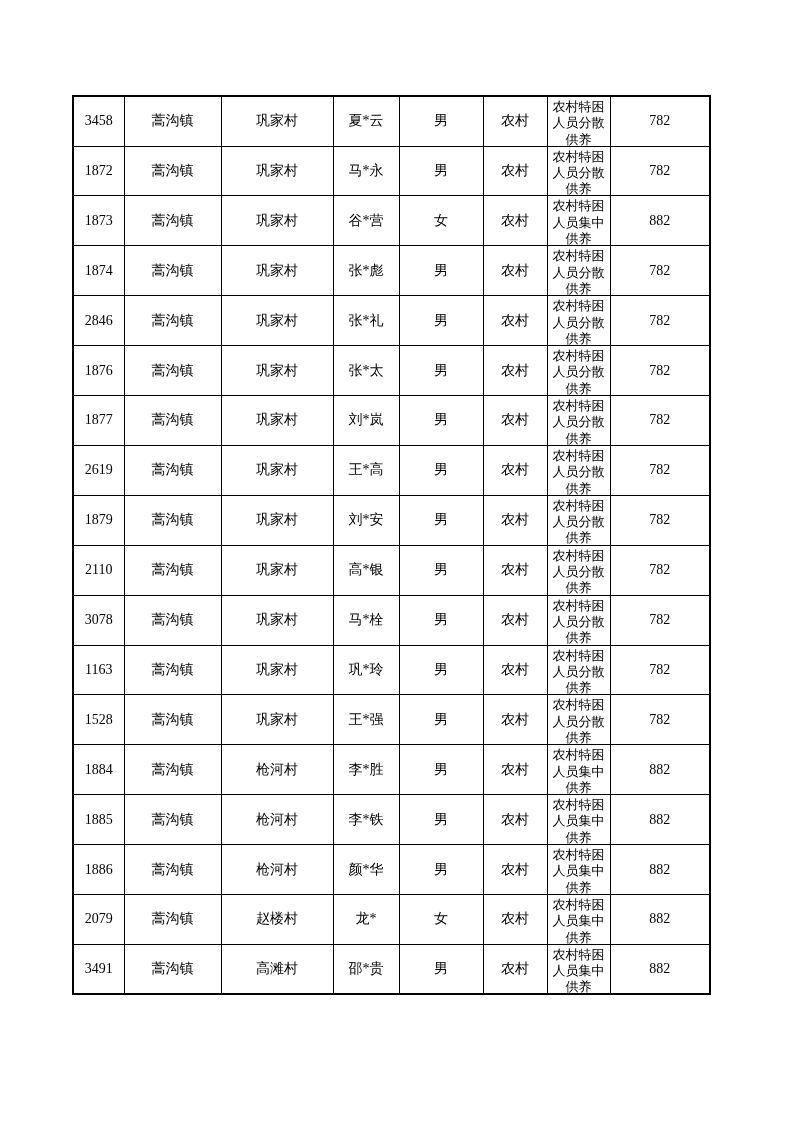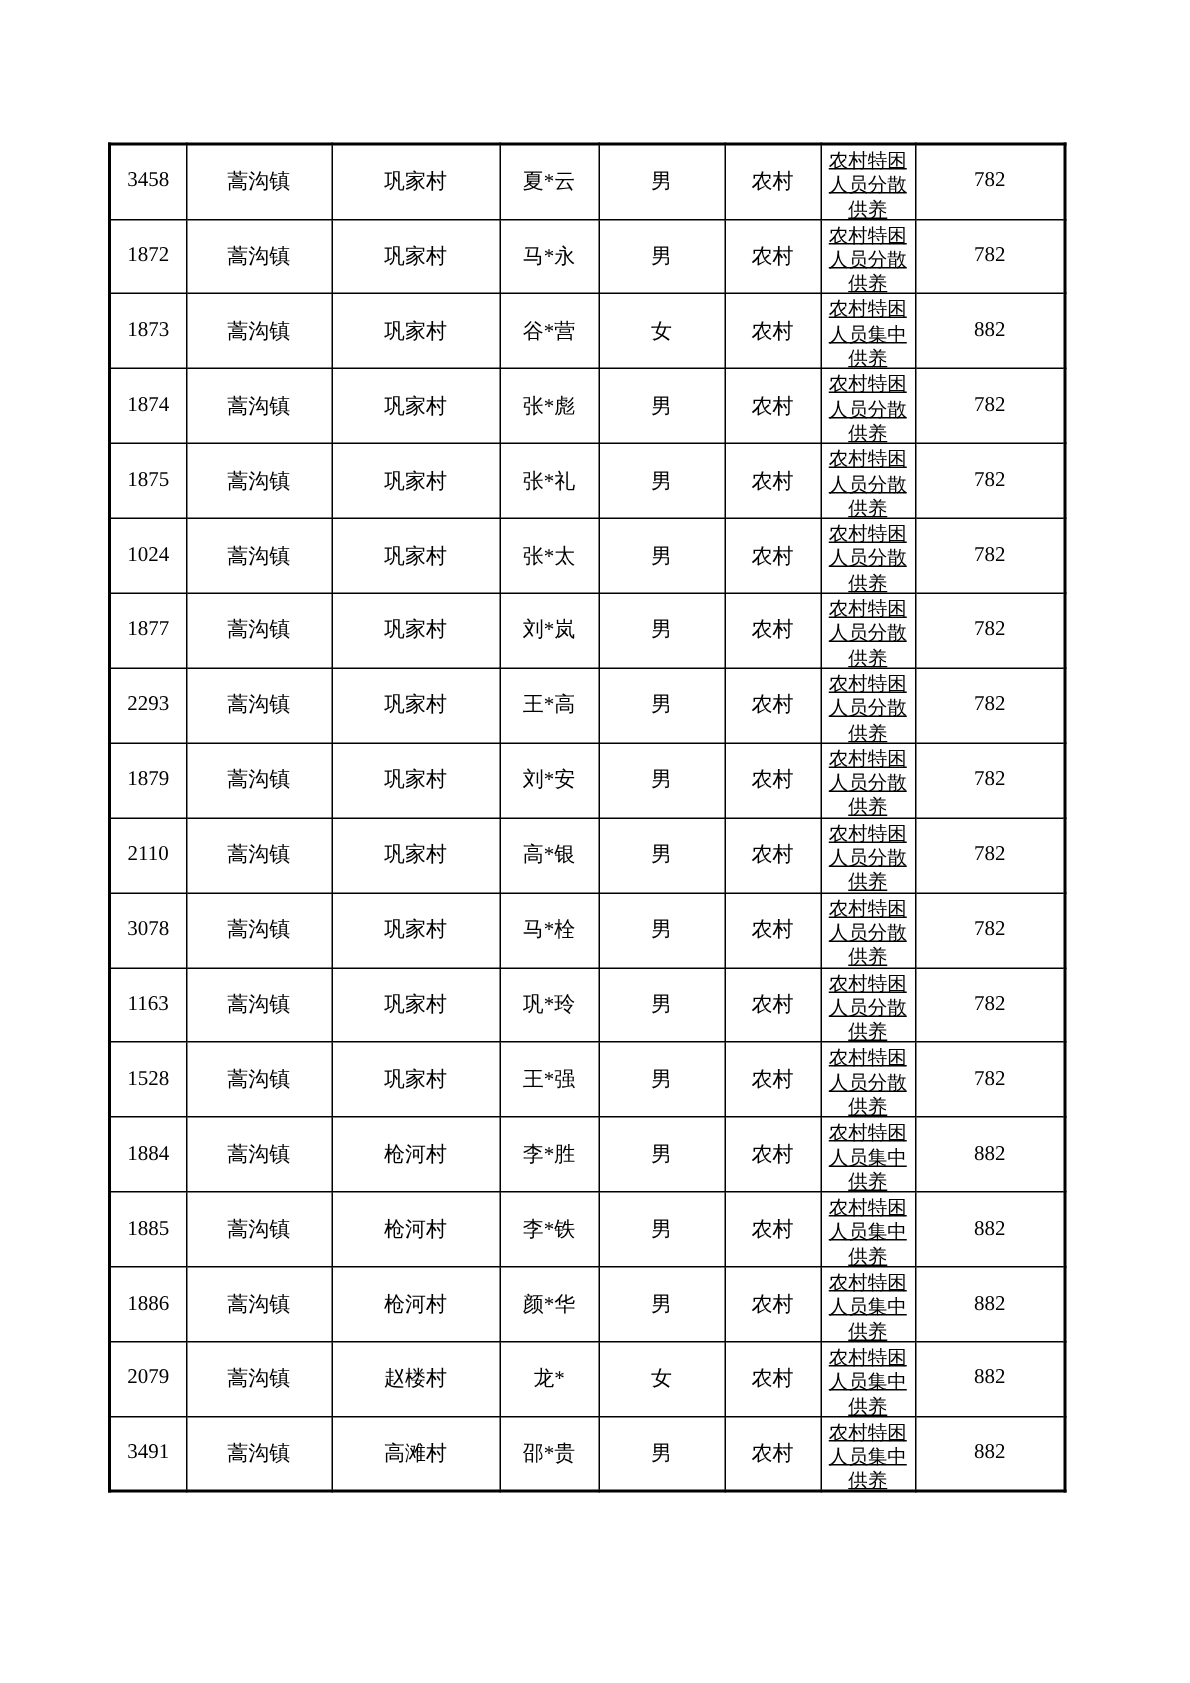--- a/index.html
+++ b/index.html
@@ -34,21 +34,21 @@
     overflow: hidden;
   }
   col.c-serial    { width: 51px; }
   col.c-town      { width: 97px; }
   col.c-village   { width: 112px; }
   col.c-name      { width: 66px; }
   col.c-gender    { width: 84px; }
   col.c-residence { width: 64px; }
   col.c-category  { width: 63px; }
   col.c-amount    { width: 100px; }
-  td.category-cell { vertical-align: top; text-decoration: underline; }
+  td.category-cell { vertical-align: top; }
   .clip { height: 48.6px; overflow: hidden; }
   .category-text {
     margin-top: 2px;
     font-size: 13px;
     line-height: 16.3px;
     text-align: center;
   }
   .cat-line { display: block; white-space: nowrap; }
 </style>
 </head>
@@ -133,39 +133,39 @@
               <div class="category-text">
                 <span class="cat-line">农村特困</span>
                 <span class="cat-line">人员分散</span>
                 <span class="cat-line">供养</span>
               </div>
             </div>
           </td>
           <td>782</td>
         </tr>
         <tr>
-          <td>1875</td>
+          <td>2846</td>
           <td>蒿沟镇</td>
           <td>巩家村</td>
           <td>张*礼</td>
           <td>男</td>
           <td>农村</td>
           <td class="category-cell">
             <div class="clip">
               <div class="category-text">
                 <span class="cat-line">农村特困</span>
                 <span class="cat-line">人员分散</span>
                 <span class="cat-line">供养</span>
               </div>
             </div>
           </td>
           <td>782</td>
         </tr>
         <tr>
-          <td>1024</td>
+          <td>1876</td>
           <td>蒿沟镇</td>
           <td>巩家村</td>
           <td>张*太</td>
           <td>男</td>
           <td>农村</td>
           <td class="category-cell">
             <div class="clip">
               <div class="category-text">
                 <span class="cat-line">农村特困</span>
                 <span class="cat-line">人员分散</span>
@@ -187,21 +187,21 @@
               <div class="category-text">
                 <span class="cat-line">农村特困</span>
                 <span class="cat-line">人员分散</span>
                 <span class="cat-line">供养</span>
               </div>
             </div>
           </td>
           <td>782</td>
         </tr>
         <tr>
-          <td>2293</td>
+          <td>2619</td>
           <td>蒿沟镇</td>
           <td>巩家村</td>
           <td>王*高</td>
           <td>男</td>
           <td>农村</td>
           <td class="category-cell">
             <div class="clip">
               <div class="category-text">
                 <span class="cat-line">农村特困</span>
                 <span class="cat-line">人员分散</span>

